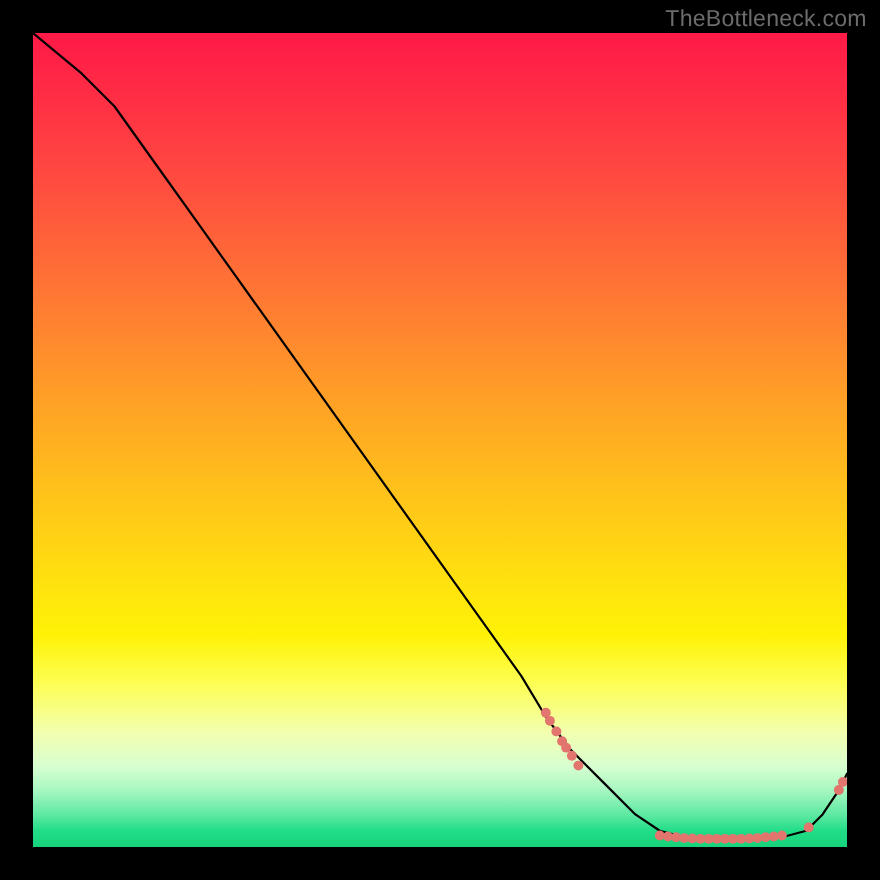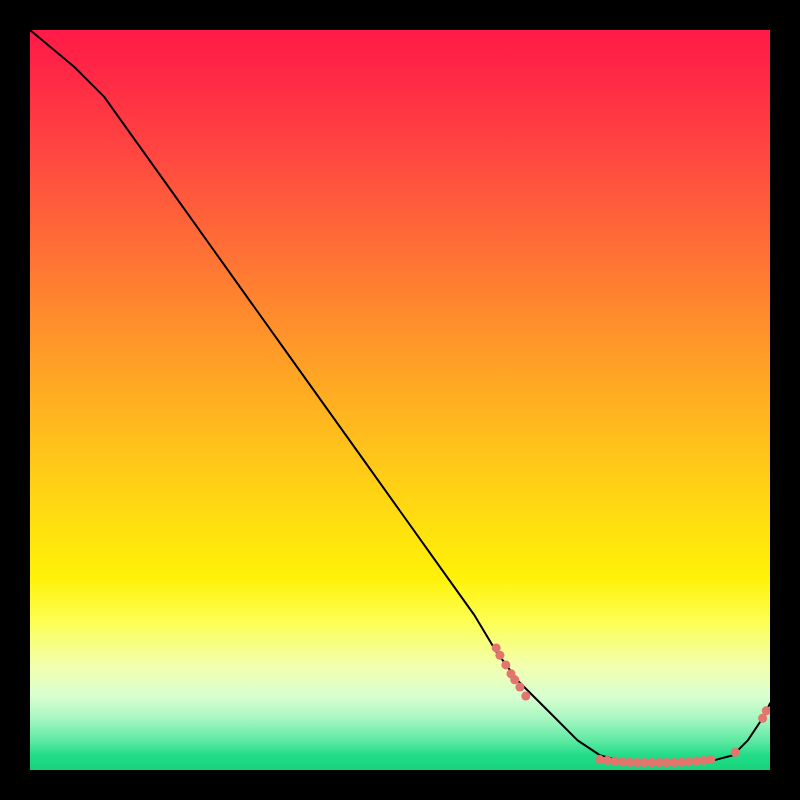--- a/index.html
+++ b/index.html
@@ -57,20 +57,21 @@
     left: 0;
     top: 0;
     width: 740px;
     height: 740px;
   }
 </style>
 </head>
 <body>
 
 <div class="frame">
+  <div class="watermark">TheBottleneck.com</div>
   <div class="plot">
     <svg class="curve" viewBox="0 0 740 740" preserveAspectRatio="none">
       <path id="curve-path" fill="none" stroke="#000000" stroke-width="2" stroke-linecap="round" stroke-linejoin="round" d="M0.0 0.0 L44.4 37.0 L74.0 66.6 L111.0 118.4 L148.0 170.2 L185.0 222.0 L222.0 273.8 L259.0 325.6 L296.0 377.4 L333.0 429.2 L370.0 481.0 L407.0 532.8 L444.0 584.6 L466.2 621.6 L488.4 651.2 L518.0 680.8 L547.6 710.4 L569.8 725.2 L592.0 731.1 L614.2 732.6 L636.4 732.6 L658.6 732.6 L680.8 731.1 L703.0 725.2 L717.8 710.4 L732.6 688.2 L740.0 673.4"></path>
       <g id="markers">
           <circle cx="466.2" cy="617.9" r="4.5" fill="#e2756d" stroke="#e2756d" stroke-width="0"></circle>
           <circle cx="469.9" cy="625.3" r="4.5" fill="#e2756d" stroke="#e2756d" stroke-width="0"></circle>
           <circle cx="475.8" cy="634.9" r="4.5" fill="#e2756d" stroke="#e2756d" stroke-width="0"></circle>
           <circle cx="481.0" cy="643.8" r="4.5" fill="#e2756d" stroke="#e2756d" stroke-width="0"></circle>
           <circle cx="484.7" cy="649.7" r="4.5" fill="#e2756d" stroke="#e2756d" stroke-width="0"></circle>
           <circle cx="489.9" cy="657.1" r="4.5" fill="#e2756d" stroke="#e2756d" stroke-width="0"></circle>

